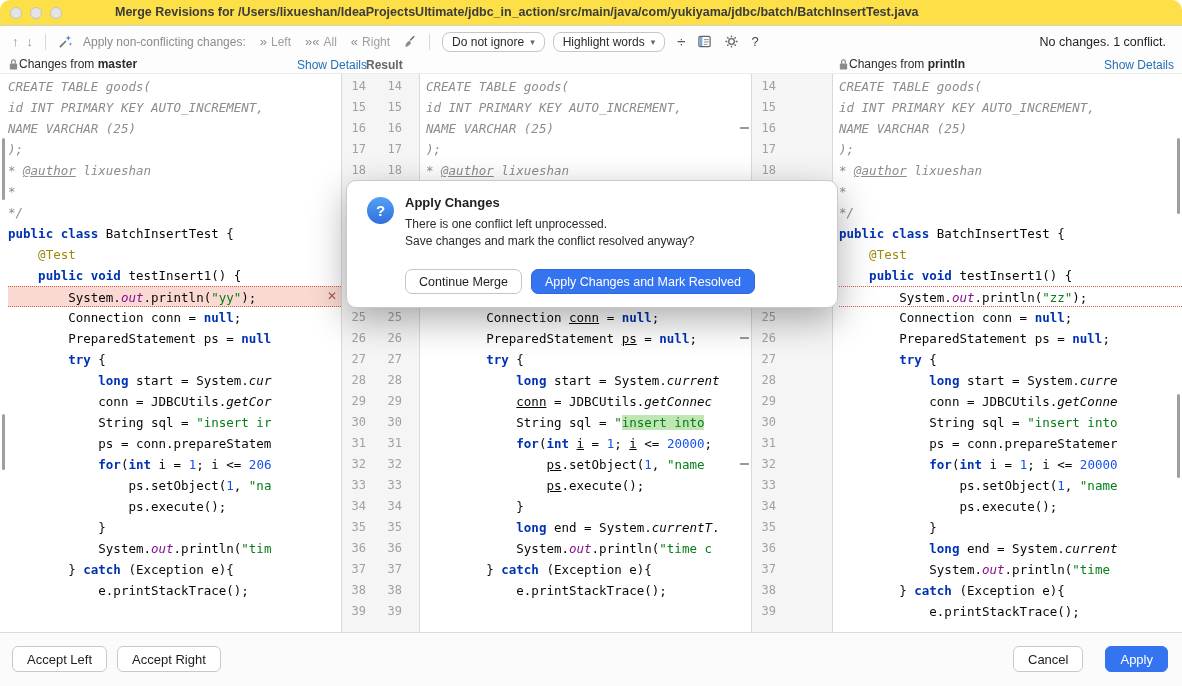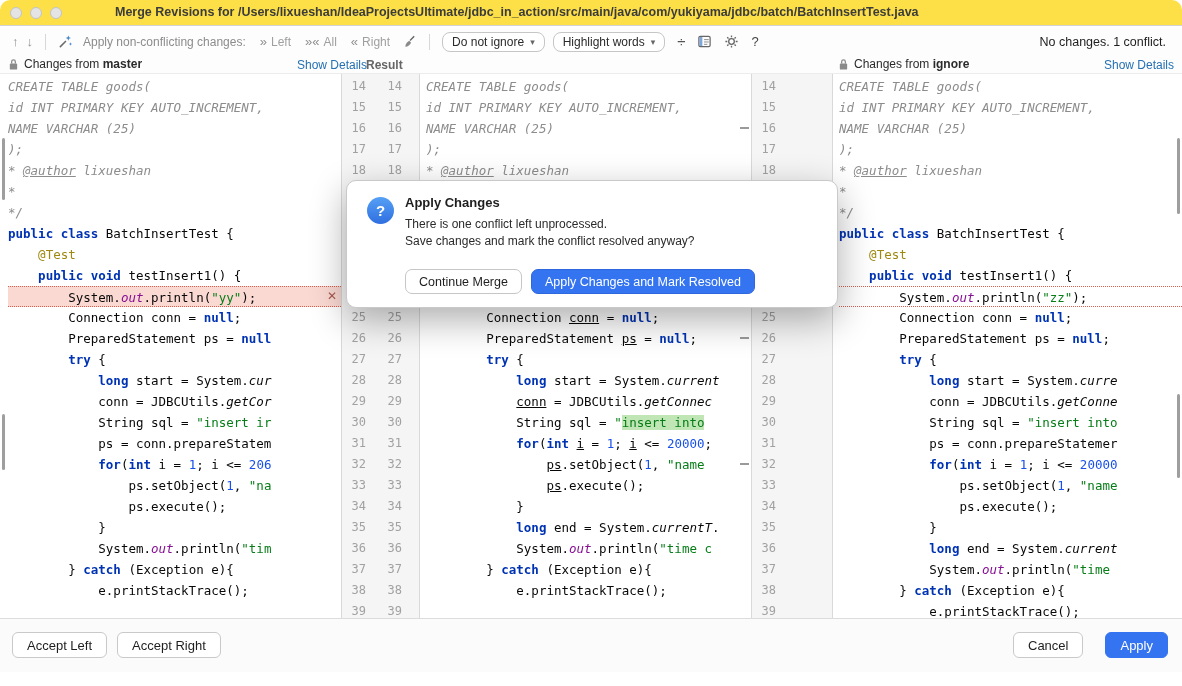--- a/index.html
+++ b/index.html
@@ -25,21 +25,21 @@
   .tbtn .chev { color:#8f8f8f; font-size:13px; }
   .dd { display:inline-flex; align-items:center; gap:6px; margin-left:12px; border:1px solid #c6c6c6;
         border-radius:8px; background:#fff; padding:2px 9px; font-size:12px; color:#2b2b2b; }
   .dd .caret { font-size:9px; color:#666; }
   .iconbtn { display:inline-flex; margin-left:12px; }
   .spacer { flex:1; }
   .status { font-size:12.5px; color:#1e1e1e; margin-right:16px; }
 
   
   .heads { position:absolute; top:56px; left:0; right:0; height:18px; background:#fdfdfd; border-bottom:1px solid #ececec; }
-  .hgroup { position:absolute; top:1px; display:flex; align-items:center; gap:5px; font-size:12px; color:#2b2b2b; white-space:nowrap; }
+  .hgroup { position:absolute; top:1px; display:flex; align-items:center; font-size:12px; color:#2b2b2b; white-space:nowrap; }
   .hgroup .branch { font-weight:bold; }
   .h-left { left:8px; }
   .h-right { left:838px; }
   .hlink { position:absolute; top:2px; font-size:12px; color:#2470B3; cursor:pointer; }
   .hlink.l { left:297px; } .hlink.r { right:8px; }
   .h-result { position:absolute; left:366px; top:2px; font-size:12px; font-weight:bold; color:#666; }
 
   
   .editor { position:absolute; top:74px; left:0; height:558px; right:0; display:flex; background:#fff; }
   .panel { background:#fff; padding-top:2px; overflow:hidden; }
@@ -87,21 +87,21 @@
             background:linear-gradient(#56a0f5,#2f6fe0); color:#fff; font-weight:bold; font-size:15px;
             display:flex; align-items:center; justify-content:center; }
   .d-title { position:absolute; left:58px; top:14px; font-size:13px; font-weight:bold; color:#1e1e1e; }
   .d-body { position:absolute; left:58px; top:35px; font-size:12px; color:#2b2b2b; line-height:17px; }
   .d-buttons { position:absolute; left:58px; bottom:13px; display:flex; gap:9px; }
   .d-btn { height:25px; padding:0 13px; border-radius:7px; border:1px solid #c6c6c6; background:#fff;
            font-size:12.5px; color:#1e1e1e; display:flex; align-items:center; cursor:pointer; white-space:nowrap; }
   .d-btn-primary { background:#3574F0; border-color:#2f68dd; color:#fff; }
 
   
-  .footer { position:absolute; left:0; right:0; bottom:14px; height:54px; border-top:1px solid #dcdcdc; background:#fbfbfb; }
+  .footer { position:absolute; left:0; right:0; bottom:0; height:54px; border-top:1px solid #dcdcdc; background:#fbfbfb; }
   .btn { display:inline-flex; align-items:center; height:26px; padding:0 14px; border:1px solid #c9c9c9;
          border-radius:6px; background:#fff; font-size:13px; color:#1e1e1e; cursor:pointer; white-space:nowrap; }
   .btn-primary { background:#3574F0; border-color:#3574F0; color:#fff; }
   .f-left { position:absolute; left:12px; top:13px; display:flex; gap:10px; }
   .f-right { position:absolute; right:14px; top:13px; display:flex; gap:22px; }
 </style>
 </head>
 <body>
 
 <div class="titlebar">
@@ -177,21 +177,21 @@
     </svg>
     <span><span>Changes from </span><span class="branch">master</span></span>
   </div>
   <span class="hlink l">Show Details</span>
   <span class="h-result">Result</span>
   <div class="hgroup h-right">
     <svg width="11" height="13" viewBox="0 0 12 14">
       <rect x="2" y="6" width="8" height="6.5" rx="1" fill="#8a8a8a"></rect>
       <path d="M4 6 V4 a2 2 0 0 1 4 0 V6" stroke="#8a8a8a" fill="none" stroke-width="1.4"></path>
     </svg>
-    <span><span>Changes from </span><span class="branch">ignore</span></span>
+    <span><span>Changes from </span><span class="branch">println</span></span>
   </div>
   <span class="hlink r">Show Details</span>
 </div>
 
 <div class="editor">
   <div class="panel p-left">
       <div class="code-line"><span class="tok-c">CREATE TABLE goods(</span></div>
       <div class="code-line"><span class="tok-c">id INT PRIMARY KEY AUTO_INCREMENT,</span></div>
       <div class="code-line"><span class="tok-c">NAME VARCHAR (25)</span></div>
       <div class="code-line"><span class="tok-c">);</span></div>

